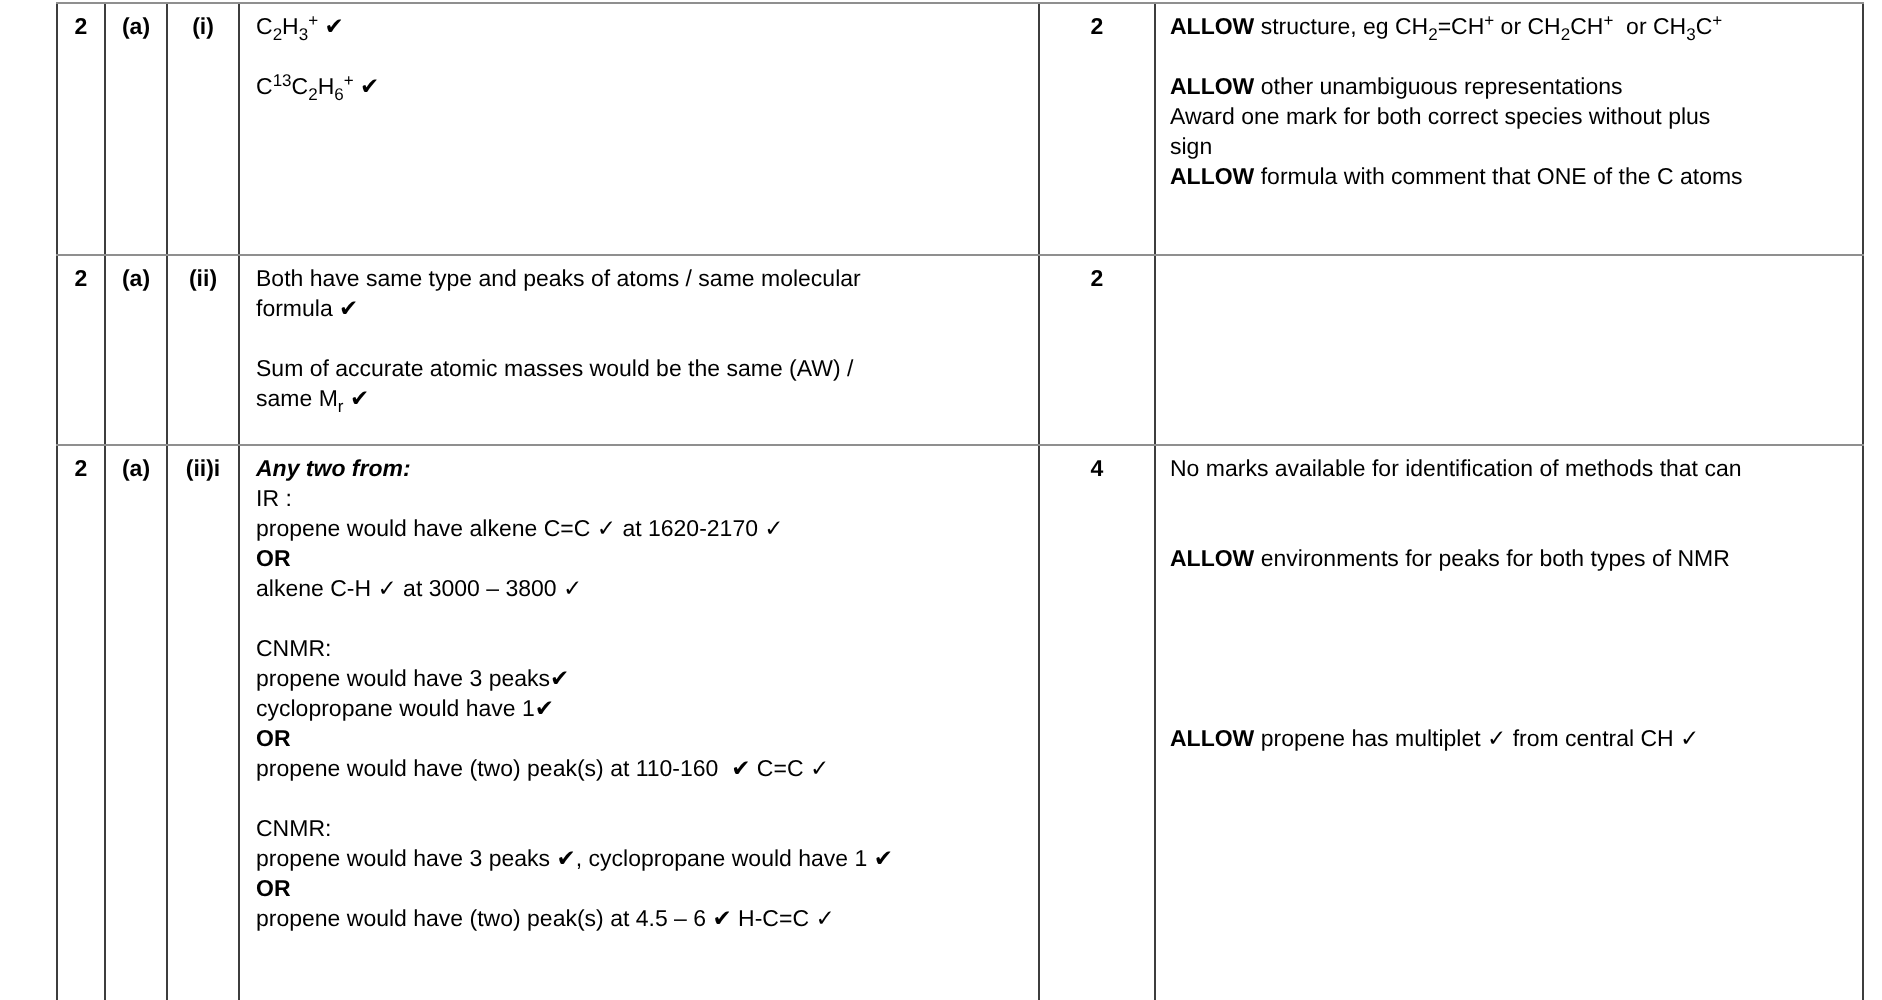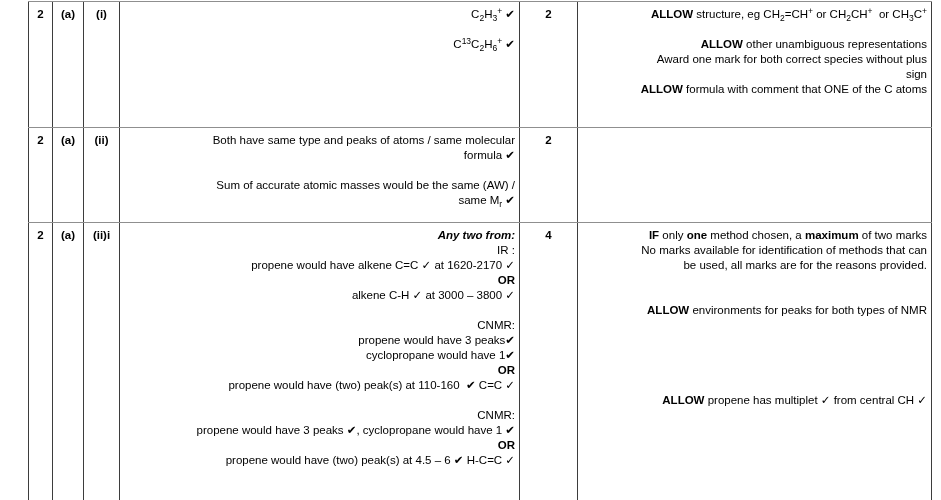--- a/index.html
+++ b/index.html
@@ -30,28 +30,28 @@
     box-sizing:border-box;
     padding:5px 4px 0 8px;
     overflow:visible;
   }
   .c:last-child{border-right:1px solid #3d3d3d;}
   .col-q{width:24px;}
   .col-part{width:31px;}
   .col-sub{width:36px;}
   .col-ans{width:400px;}
   .col-marks{width:58px;}
-  .col-guid{width:355px;padding-left:20px;}
+  .col-guid{width:355px;padding-left:7px;}
   .cc{
     text-align:center;
     font-weight:bold;
     padding-left:0;padding-right:0;
   }
-  .tline{white-space:nowrap;height:15px;text-align:right;}
-  b i, i b{font-style:italic;margin-left:12px;}
+  .tline{white-space:nowrap;height:15px;}
+  b i, i b{font-style:italic;}
   sup{font-size:8.5px;line-height:0;position:relative;top:-4px;vertical-align:baseline;}
   sub{font-size:8.5px;line-height:0;position:relative;top:2.5px;vertical-align:baseline;}
 </style>
 </head>
 <body>
 
 <div class="page">
 
   <div class="row row1">
     <div class="c col-q cc">2</div>
@@ -105,23 +105,21 @@
         <div class="tline"><b>OR</b></div>
         <div class="tline">propene would have (two) peak(s) at 110-160 &nbsp;✔ C=C ✓</div>
         <div class="tline">&nbsp;</div>
         <div class="tline">CNMR:</div>
         <div class="tline">propene would have 3 peaks ✔, cyclopropane would have 1 ✔</div>
         <div class="tline"><b>OR</b></div>
         <div class="tline">propene would have (two) peak(s) at 4.5 – 6 ✔ H-C=C ✓</div>
       </div>
     <div class="c col-marks cc">4</div>
     <div class="c col-guid">
-        <div class="tline"><b>IF</b> only <b>one</b> method chosen, a <b>maximum</b> of two marks</div>
         <div class="tline">No marks available for identification of methods that can</div>
-        <div class="tline">be used, all marks are for the reasons provided.</div>
         <div class="tline">&nbsp;</div>
         <div class="tline">&nbsp;</div>
         <div class="tline"><b>ALLOW</b> environments for peaks for both types of NMR</div>
         <div class="tline">&nbsp;</div>
         <div class="tline">&nbsp;</div>
         <div class="tline">&nbsp;</div>
         <div class="tline">&nbsp;</div>
         <div class="tline">&nbsp;</div>
         <div class="tline"><b>ALLOW</b> propene has multiplet ✓ from central CH ✓</div>
       </div>

